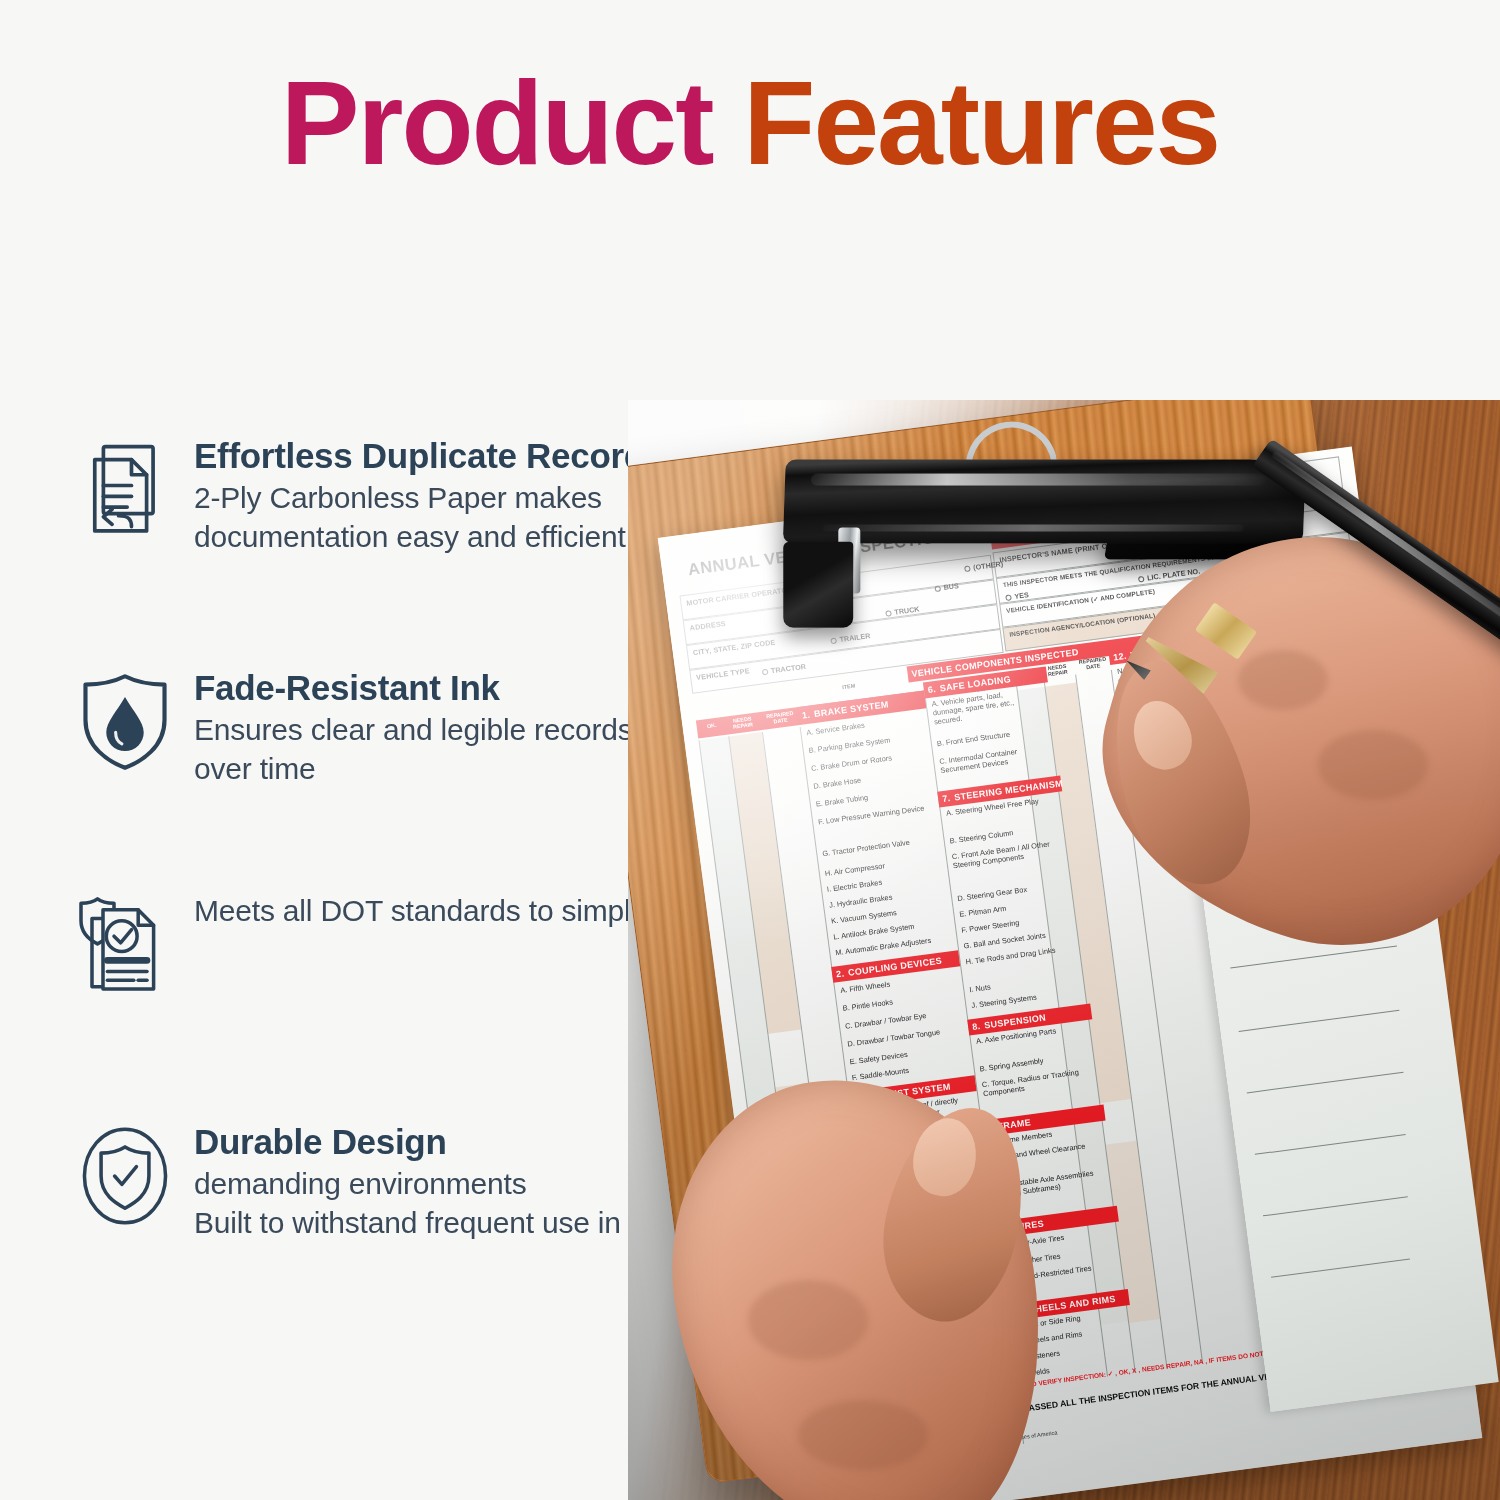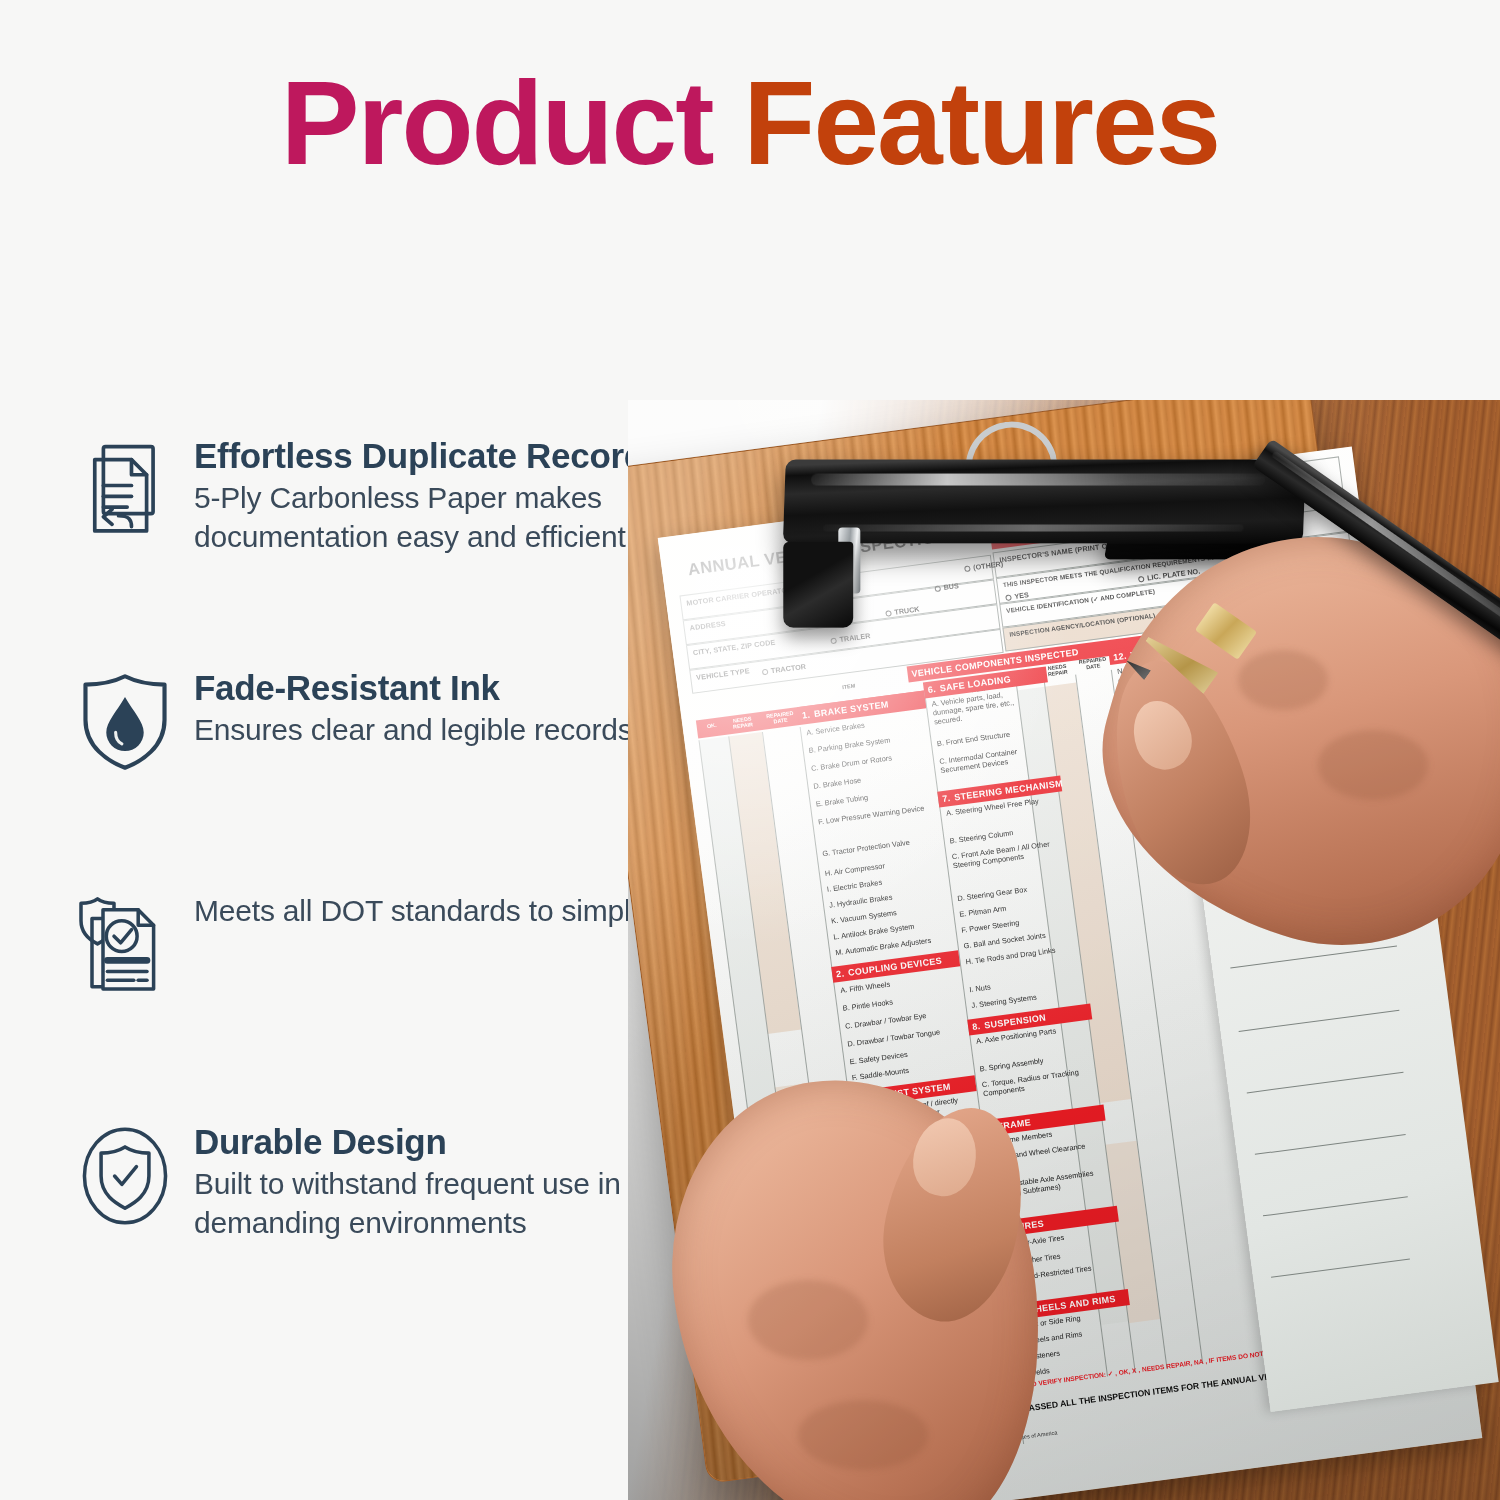--- a/index.html
+++ b/index.html
@@ -353,38 +353,39 @@
           <line x1="30" y1="44" x2="56" y2="44"></line>
           <line x1="30" y1="54" x2="56" y2="54"></line>
           <line x1="30" y1="64" x2="52" y2="64"></line>
           <path d="M44 72 c10 0 12 4 12 10"></path>
           <path d="M38 66 l-8 7 8 7"></path>
         </svg>
       </div>
       <div class="ftext">
         <div class="fhead">Effortless Duplicate Records</div>
         <div class="fbody">
-          <span>5-Ply Carbonless Paper makes</span>
+          <span>2-Ply Carbonless Paper makes</span>
           <span>documentation easy and efficient</span>
         </div>
       </div>
     </div>
 
     <div class="feature f1">
       <div class="ficon">
         <svg width="104" height="104" viewBox="0 0 100 100" fill="none" stroke="#2b4257" stroke-width="4" stroke-linecap="round" stroke-linejoin="round">
           <path d="M50 6 C36 13 20 14 12 14 v34 c0 26 22 40 38 46 16 -6 38 -20 38 -46 V14 c-8 0 -24 -1 -38 -8 Z"></path>
           <path d="M50 26 C42 40 32 50 32 60 a18 18 0 0 0 36 0 c0 -10 -10 -20 -18 -34 Z" fill="#2b4257" stroke="none"></path>
           <path d="M41 60 c0 6 2 9 6 11" stroke="#eef0ef" stroke-width="3"></path>
         </svg>
       </div>
       <div class="ftext">
         <div class="fhead">Fade-Resistant Ink</div>
         <div class="fbody">
           <span>Ensures clear and legible records</span>
+          <span>over time</span>
         </div>
       </div>
     </div>
 
     <div class="feature f2">
       <div class="ficon">
         <svg width="110" height="110" viewBox="0 0 100 100" fill="none" stroke="#2b4257" stroke-width="3.2" stroke-linecap="round" stroke-linejoin="round">
           <path d="M25 8 C20 12 13 12 10 12 v16 c0 12 9 18 15 21 6 -3 15 -9 15 -21 V12 c-3 0 -10 0 -15 -4 Z"></path>
           <path d="M20 26 h28 v62 H20 Z"></path>
           <path d="M30 18 h32 l14 14 v58 H30 Z" fill="#f7f7f6"></path>
@@ -408,22 +409,22 @@
       <div class="ficon">
         <svg width="104" height="104" viewBox="0 0 100 100" fill="none" stroke="#2b4257" stroke-width="3.4" stroke-linecap="round" stroke-linejoin="round">
           <ellipse cx="50" cy="50" rx="39" ry="45"></ellipse>
           <path d="M50 22 C42 27 32 28 27 28 v22 c0 18 14 26 23 31 9 -5 23 -13 23 -31 V28 c-5 0 -15 -1 -23 -6 Z"></path>
           <path d="M40 50 l7 8 14 -17"></path>
         </svg>
       </div>
       <div class="ftext">
         <div class="fhead">Durable Design</div>
         <div class="fbody">
+          <span>demanding environments</span>
           <span>Built to withstand frequent use in</span>
-          <span>demanding environments</span>
         </div>
       </div>
     </div>
   </div>
 
   <div class="photo">
     <div class="photo-inner">
 
       <div class="desk"></div>
       <div class="desk-shade"></div>

